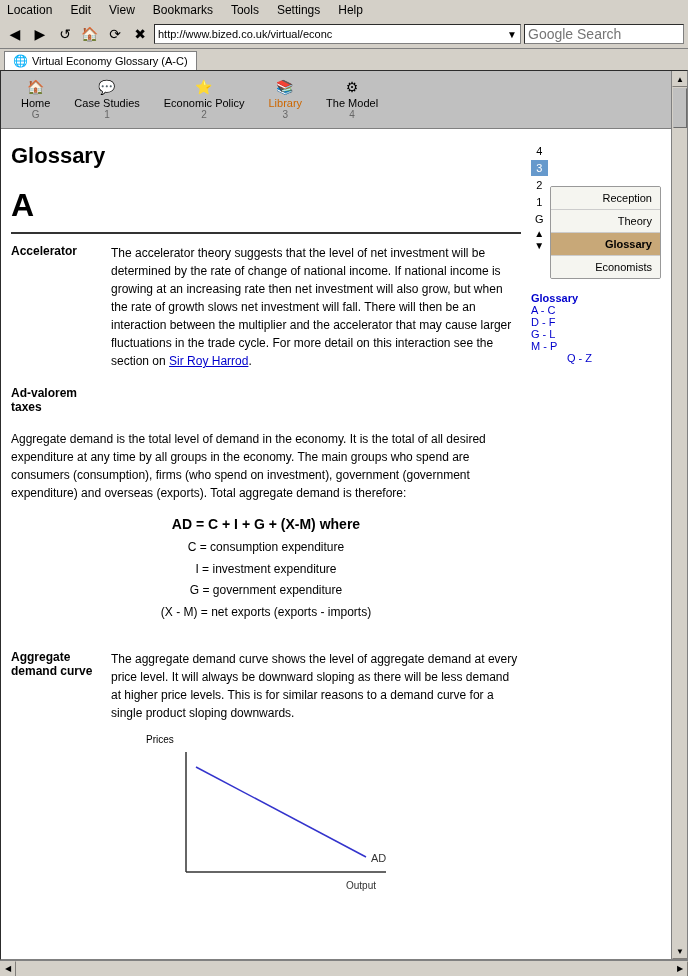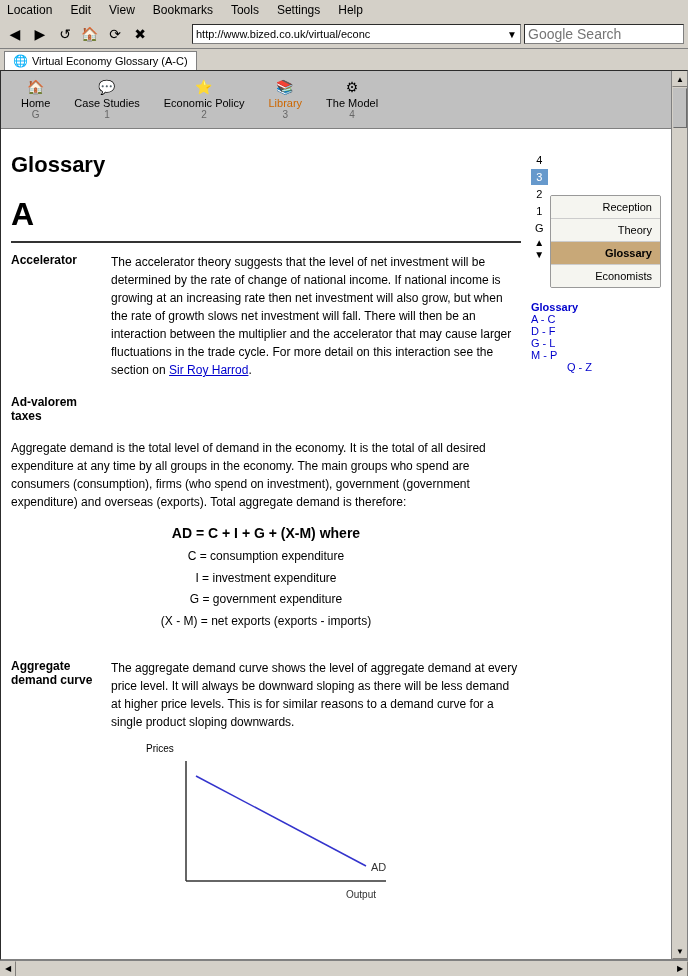--- a/index.html
+++ b/index.html
@@ -8,21 +8,21 @@
     
     .window-frame { background: #d4d0c8; width: 688px; height: 976px; display: flex; flex-direction: column; }
     
     
     .menu-bar { background: #d4d0c8; padding: 2px 4px; display: flex; gap: 12px; font-size: 12px; }
     .menu-item { cursor: pointer; padding: 1px 3px; }
 
     
     .toolbar { background: #d4d0c8; padding: 3px 4px; display: flex; align-items: center; gap: 3px; border-bottom: 1px solid #808080; }
     .toolbar-btn { width: 22px; height: 22px; background: #d4d0c8; border: 1px solid transparent; border-radius: 3px; cursor: pointer; display: flex; align-items: center; justify-content: center; font-size: 14px; }
-    .address-bar { flex: 1; height: 20px; border: 1px inset #808080; background: white; padding: 1px 3px; font-size: 11px; display: flex; align-items: center; margin-left: 38px; }
+    .address-bar { flex: 1; height: 20px; border: 1px inset #808080; background: white; padding: 1px 3px; font-size: 11px; display: flex; align-items: center; }
     .address-text { font-size: 11px; flex: 1; }
     .address-dropdown { font-size: 10px; cursor: pointer; }
     .search-box { width: 160px; height: 20px; border: 1px inset #808080; background: white; padding: 1px 3px; font-size: 11px; display: flex; align-items: center; }
     .search-input { border: none; outline: none; flex: 1; font-size: 14px; background: transparent; }
     .search-dropdown { font-size: 10px; cursor: pointer; }
 
     
     .tab-bar { background: #d4d0c8; padding: 2px 4px 0; display: flex; gap: 2px; }
     .tab { background: #d4d0c8; border: 1px solid #808080; border-bottom: none; padding: 2px 8px; font-size: 11px; cursor: pointer; display: flex; align-items: center; gap: 4px; }
     .tab.active { background: white; }
@@ -131,21 +131,21 @@
           <span class="nav-label">Library</span>
           <span class="nav-num">3</span>
         </div>
         <div class="nav-item">
           <span class="nav-icon">⚙</span>
           <span class="nav-label">The Model</span>
           <span class="nav-num">4</span>
         </div>
       </div>
 
-      <div style="display:flex; padding: 13px 10px; gap: 10px;">
+      <div style="display:flex; padding: 4px 10px; gap: 10px;">
 
         <div style="flex:1;">
           <div class="glossary-title">Glossary</div>
           <div class="glossary-letter">A</div>
 
           <div class="term-row">
             <div class="term-name">Accelerator</div>
             <div class="term-def">
               <span>The accelerator theory suggests that the level of net investment will be determined by the rate of change of national income. If national income is growing at an increasing rate then net investment will also grow, but when the rate of growth slows net investment will fall. There will then be an interaction between the multiplier and the accelerator that may cause larger fluctuations in the trade cycle. For more detail on this interaction see the section on</span>
               <a href="#" style="color:#0000cc;">Sir Roy Harrod</a>.

